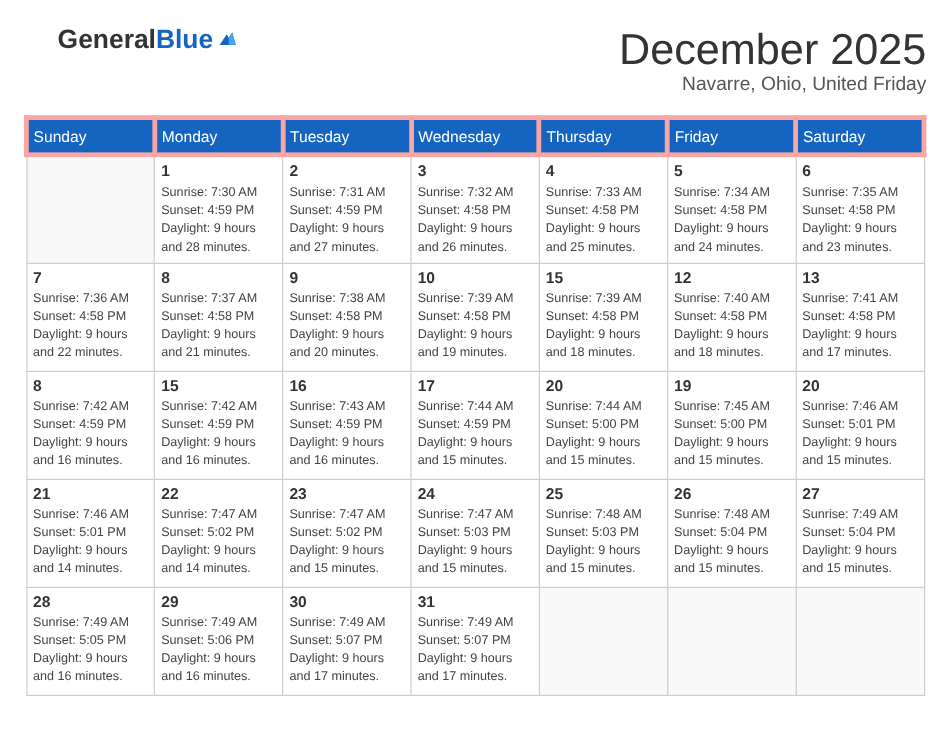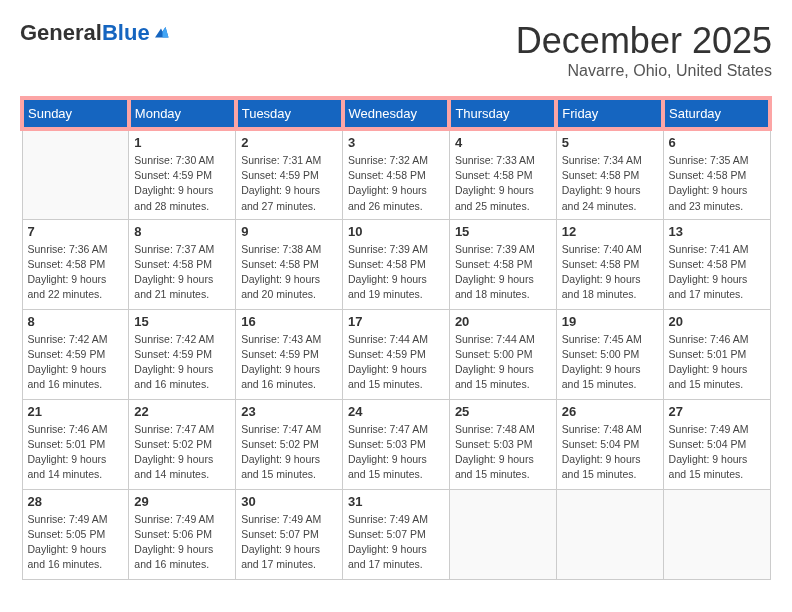--- a/index.html
+++ b/index.html
@@ -13,20 +13,21 @@
     .header {
       display: flex;
       justify-content: space-between;
       align-items: flex-start;
       margin-bottom: 16px;
     }
     .logo {
       display: flex;
       flex-direction: column;
       align-items: flex-start;
+      margin-left: 28px;
     }
     .logo-text {
       font-size: 22px;
       font-weight: bold;
       color: #333;
       display: flex;
       align-items: center;
     }
     .logo-general { color: #333; }
     .logo-blue { color: #1565c0; }
@@ -98,21 +99,21 @@
         <span class="logo-general">General</span><span class="logo-blue">Blue</span>
       </span>
       <svg class="logo-icon" viewBox="0 0 24 24">
         <polygon points="4,18 12,6 14,10 18,4 22,18" fill="#1565c0"></polygon>
         <polygon points="14,10 18,4 22,18 14,18" fill="#42a5f5"></polygon>
       </svg>
     </div>
   </div>
   <div class="title-section">
     <div class="month-title">December 2025</div>
-    <div class="location">Navarre, Ohio, United States</div>
+    <div class="location">Navarre, Ohio, United Friday</div>
   </div>
 </div>
 
 <table class="calendar">
   <thead>
     <tr>
     <th>Sunday</th>
         <th>Monday</th>
         <th>Tuesday</th>
         <th>Wednesday</th>

